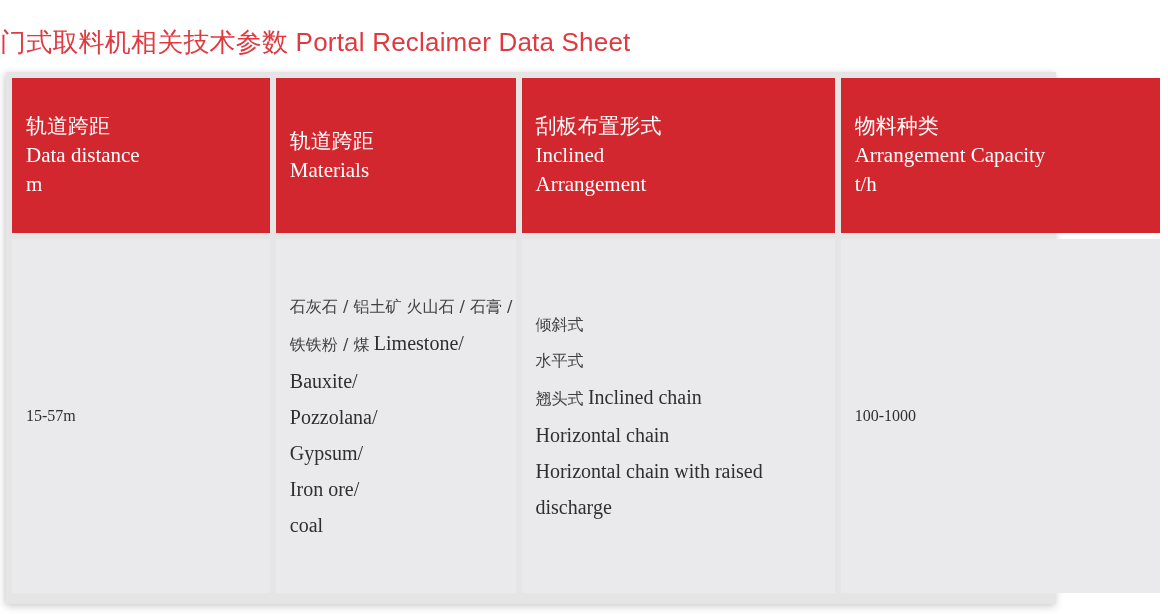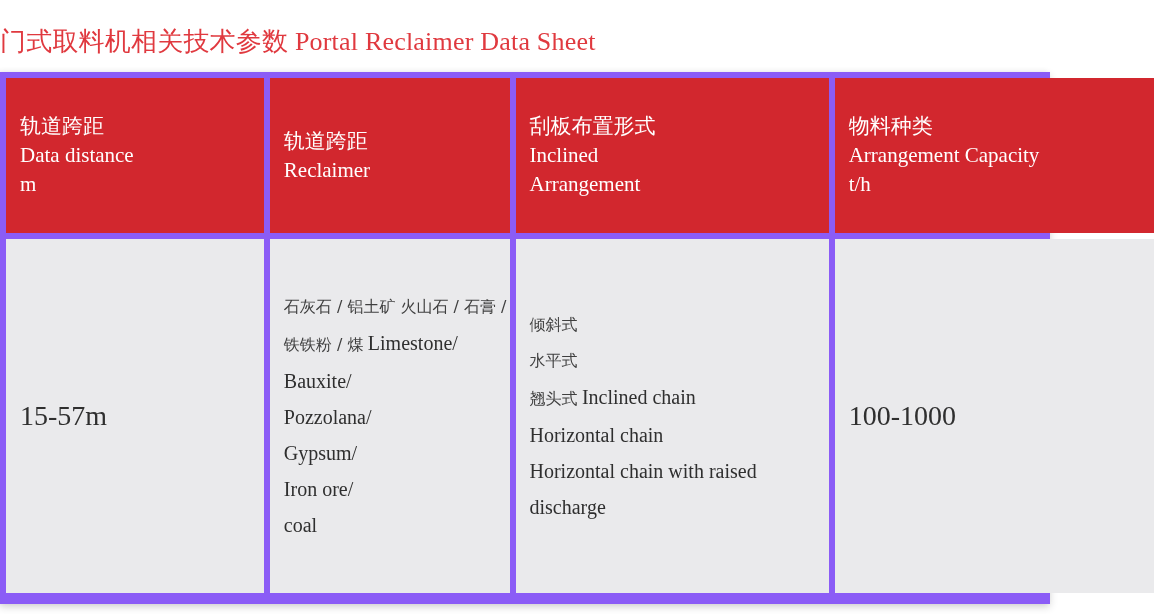--- a/index.html
+++ b/index.html
@@ -23,37 +23,37 @@
 
   
   .doc-title {
     position: absolute;
     left: 0px;
     top: 22px;
     width: 1160px;
     height: 40px;
     line-height: 40px;
     white-space: nowrap;
-    font-family: Liberation Serif, serif;
+    font-family: Liberation Sans, sans-serif;
     font-size: 26px;
     font-weight: 400;
     color: #e0393f;
     letter-spacing: 0.2px;
     overflow: hidden;
   }
 
   
   .table-wrap {
     position: absolute;
-    left: 0;
+    left: 6px;
     top: 72px;
     width: 1050px;
     height: 532px;
     box-shadow: 0 3px 8px rgba(0,0,0,0.16), -3px 0 6px rgba(0,0,0,0.07);
-    background: #8b5cf6;
+    background: #e5e5e5;
   }
 
   .data-table {
     width: 1160px;
     border-collapse: separate;
     border-spacing: 6px;
     table-layout: fixed;
     margin: 0;
     padding: 0;
   }
@@ -111,21 +111,21 @@
   }
 
   .body-row .en {
     font-size: 20px;
     line-height: 36px;
     color: #2f2f2f;
   }
 
   .body-row .plain {
     font-family: "Liberation Serif", "DejaVu Serif", serif;
-    font-size: 28px;
+    font-size: 16px;
     line-height: 30px;
     color: #2f2f2f;
   }
 </style>
 </head>
 <body>
 
 <div class="page">
 
   <div class="doc-title">门式取料机相关技术参数 Portal Reclaimer Data Sheet</div>
@@ -146,21 +146,21 @@
             <span class="cell-inner">
               <span class="zh">轨道跨距</span><br>
               <span class="en">Data distance</span><br>
               <span class="en">m</span>
             </span>
           </td>
 
           <td>
             <span class="cell-inner">
               <span class="zh">轨道跨距</span><br>
-              <span class="en">Reclaimer</span>
+              <span class="en">Materials</span>
             </span>
           </td>
 
           <td>
             <span class="cell-inner">
               <span class="zh">刮板布置形式</span><br>
               <span class="en">Inclined
 Arrangement</span>
             </span>
           </td>

